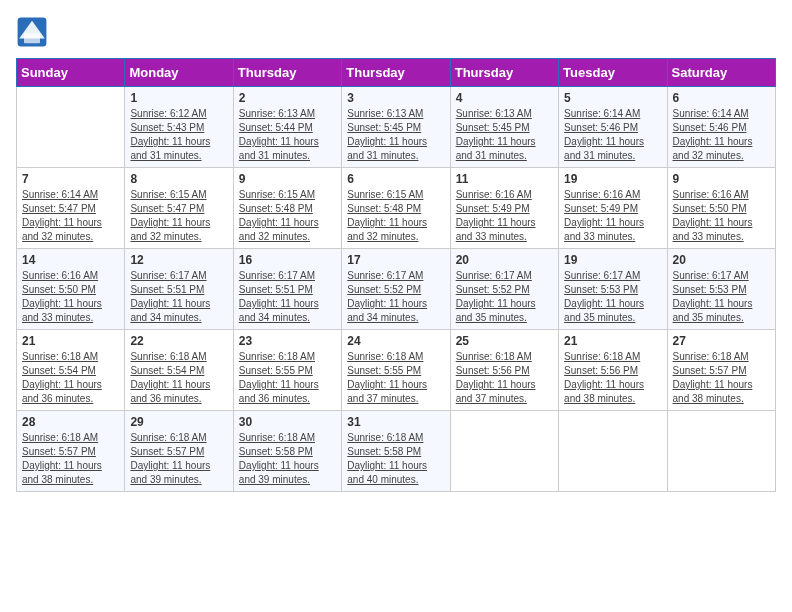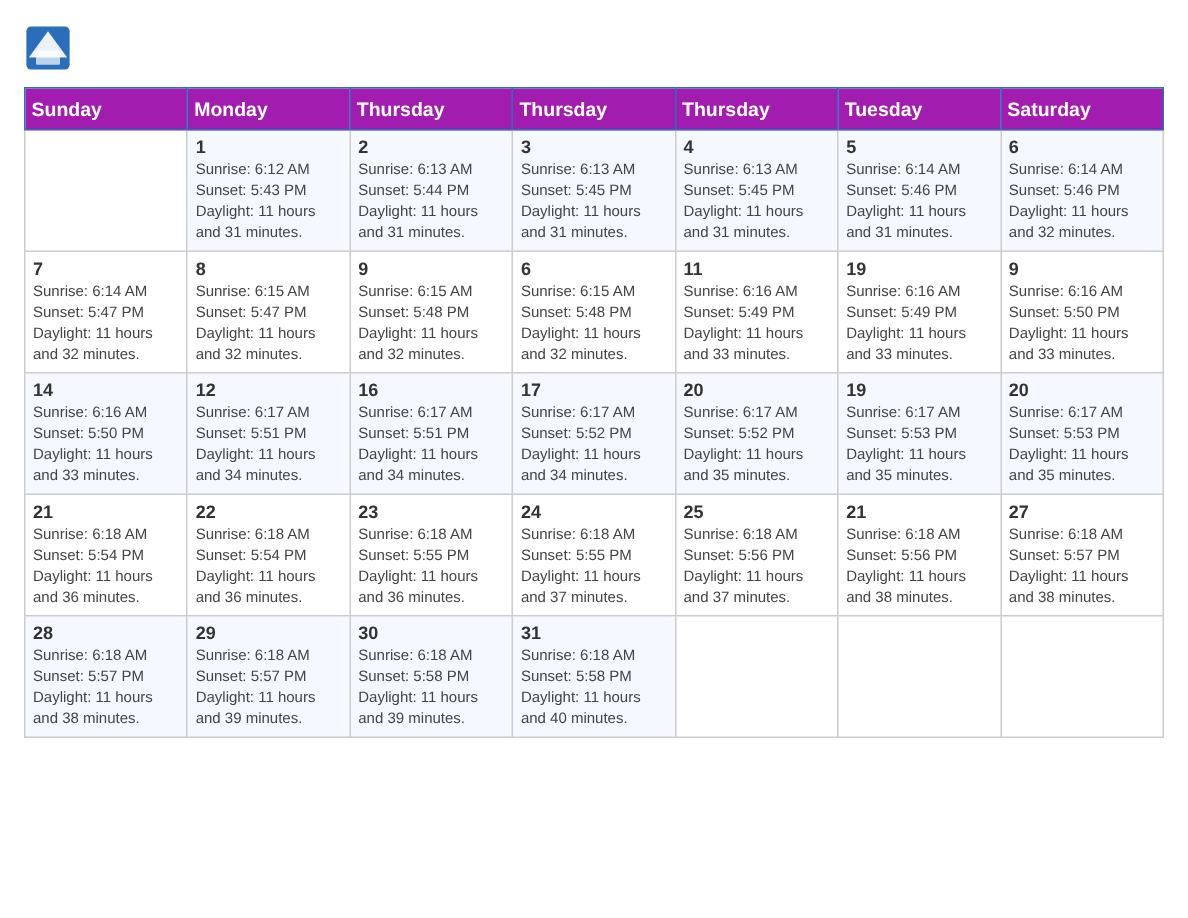--- a/index.html
+++ b/index.html
@@ -83,20 +83,21 @@
     .day-num {
       font-size: 12px;
       font-weight: bold;
       display: block;
       margin-bottom: 2px;
     }
     .cell-text {
       font-size: 10px;
       line-height: 1.4;
       color: #444;
+      text-decoration: underline;
     }
     .empty-cell {
       background: #fff !important;
     }
   </style>
 </head>
 <body>
 
 <div class="header">
   <div class="logo">

